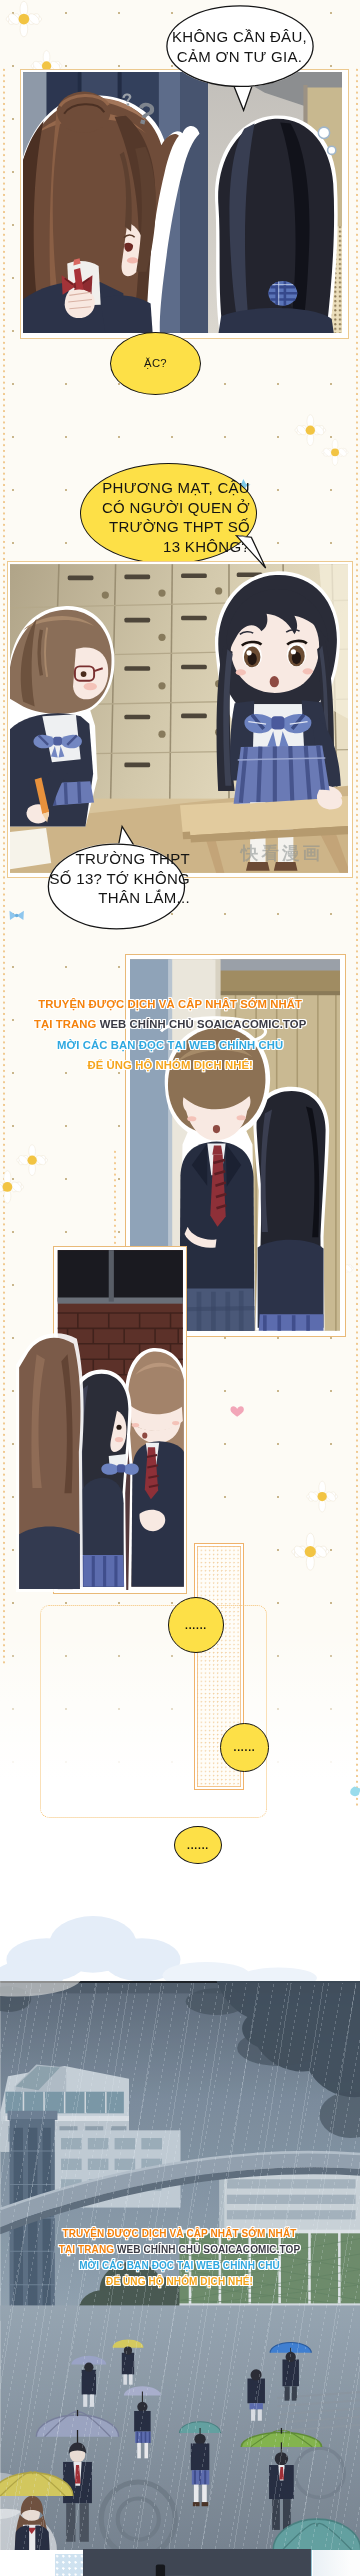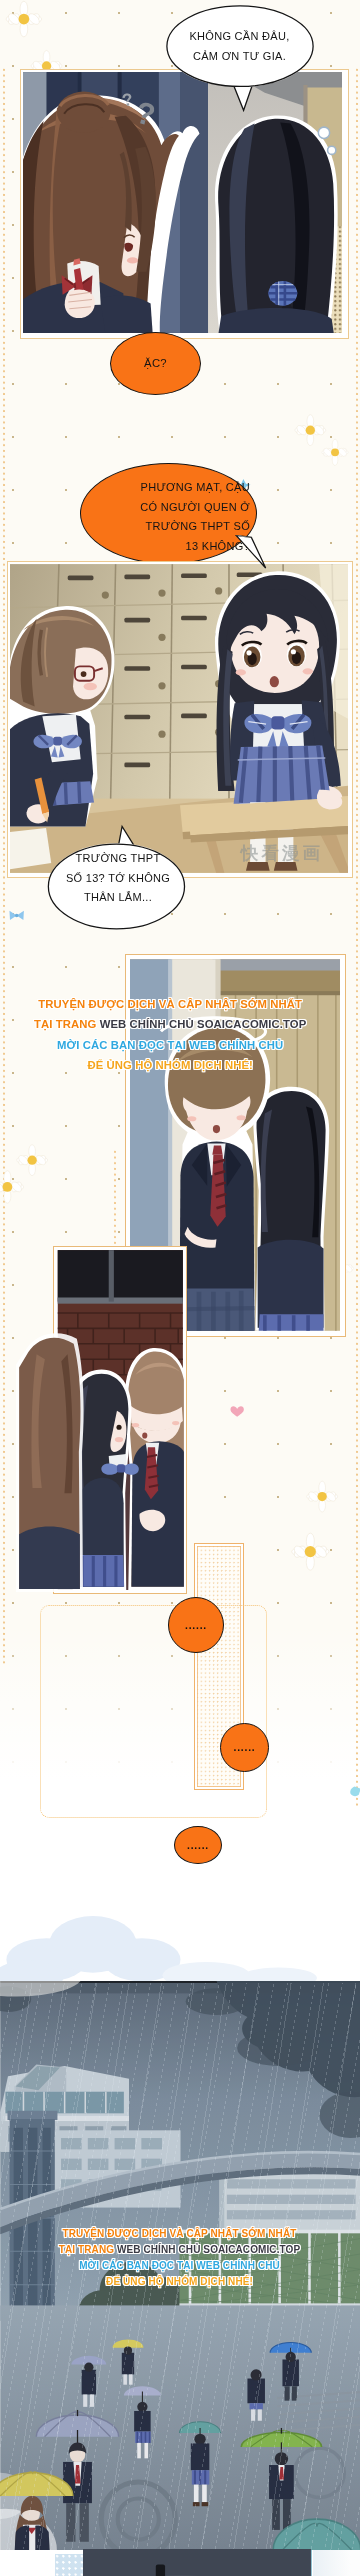--- a/index.html
+++ b/index.html
@@ -1,17 +1,17 @@
 <!DOCTYPE html>
 <html style="font-size:8.2px"><head><meta charset="utf-8"><style>
 html,body{margin:0;padding:0}
 body{width:361px;height:3332px;position:relative;font-family:"Liberation Sans",sans-serif;background:#fdfbf5;overflow:hidden}
 .abs{position:absolute}
-.bub{position:absolute;background:#f97316;border:1.3px solid #151515;border-radius:50%;display:flex;align-items:center;justify-content:center;text-align:center;color:#111}
-.dlg{font-size:11px;line-height:19.6px;letter-spacing:0.3px;color:#141414}
+.bub{position:absolute;background:#fde047;border:1.3px solid #151515;border-radius:50%;display:flex;align-items:center;justify-content:center;text-align:center;color:#111}
+.dlg{font-size:15px;line-height:19.6px;letter-spacing:0.3px;color:#141414}
 svg{display:block}
 </style></head><body>
 
 <div class="abs" id="gridbg" style="left:0;top:0;width:361px;height:1834px;
 background-image:
  radial-gradient(circle 1.3px at 13px 13px, #c9b68c 0 1.3px, transparent 1.5px),
  linear-gradient(to right, #e7decb 0 0.5px, transparent 0.5px),
  linear-gradient(to bottom, #e7decb 0 0.5px, transparent 0.5px);
 background-size:53px 53px,26px 26px,26px 26px;background-position:0 0;"></div>
 
@@ -359,21 +359,21 @@
 <svg class="abs" style="left:234px;top:535px" width="46" height="39" viewBox="0 0 90 75">
  <path d="M4,0 L62,64 L34,4 Z" fill="#fff" stroke="#151515" stroke-width="2.5"></path>
  <path d="M2,0 L40,6 L14,1 Z" fill="#fff" stroke="none"></path>
 </svg>
 
 <svg class="abs" style="left:44px;top:822px" width="149" height="111" viewBox="0 0 290 215">
  <path d="M145,45 L152,8 L175,45 Z" fill="#fff" stroke="#151515" stroke-width="2.5"></path>
  <ellipse cx="141" cy="125" rx="134" ry="84" fill="#fff"></ellipse>
  <ellipse cx="141" cy="125" rx="132.5" ry="82.5" fill="none" stroke="#151515" stroke-width="2.5"></ellipse>
 </svg>
-<div class="abs dlg" style="left:46px;top:849px;width:144px;text-align:center">TRƯỜNG THPT<br>SỐ 13? TỚ KHÔNG<br>THÂN LẮM...</div>
+<div class="abs dlg" style="left:46px;top:849px;width:144px;text-align:right">TRƯỜNG THPT<br>SỐ 13? TỚ KHÔNG<br>THÂN LẮM...</div>
 
 <div class="abs" style="left:125px;top:954px;width:219px;height:381px;border:0.8px solid #e9b977;background:#fff"></div>
 <svg class="abs" style="left:130px;top:959px" width="210" height="372" viewBox="0 0 408 722">
 
  <rect width="408" height="722" fill="#c9b992"></rect>
  <g stroke="#ab9a72" stroke-width="3">
   <line x1="205" y1="60" x2="205" y2="722"></line>
       <line x1="245" y1="60" x2="245" y2="722"></line>
       <line x1="285" y1="60" x2="285" y2="722"></line>
       <line x1="325" y1="60" x2="325" y2="722"></line>

